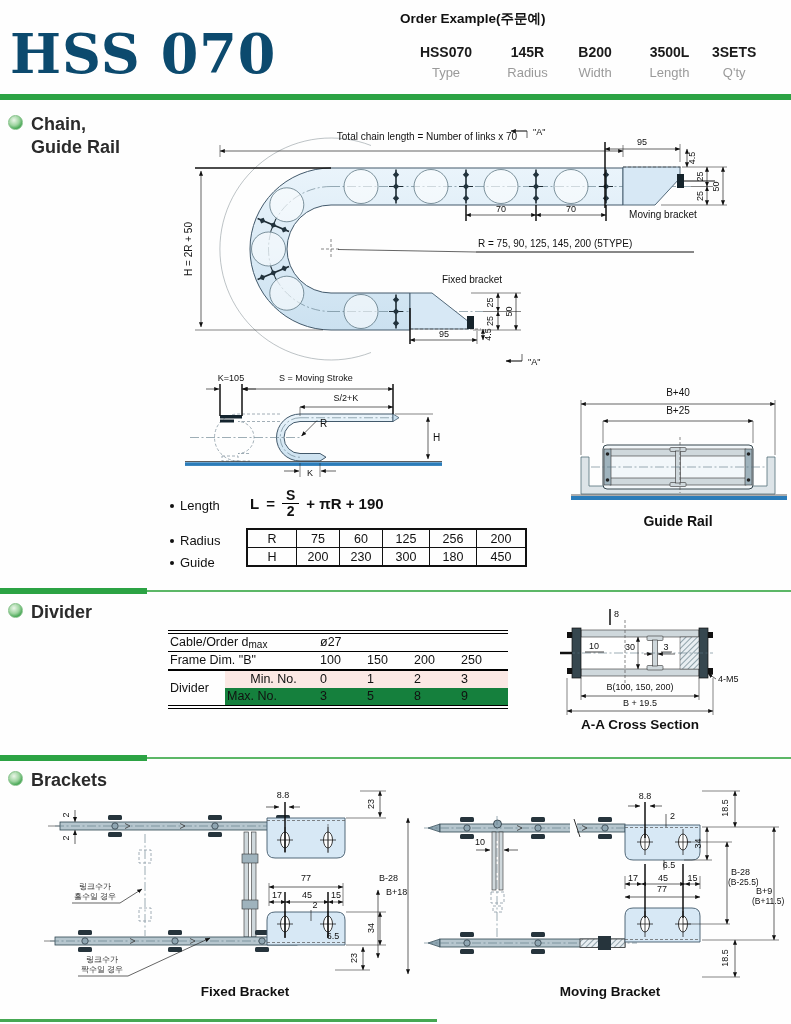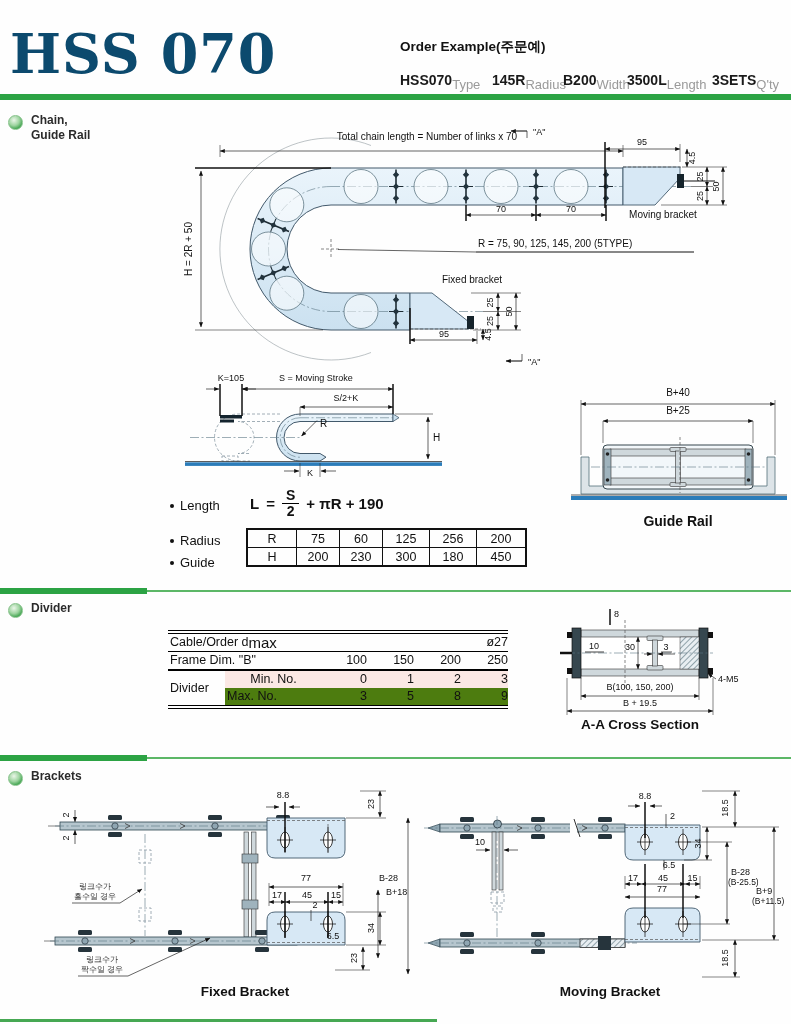--- a/index.html
+++ b/index.html
@@ -1,32 +1,32 @@
 <!DOCTYPE html>
 <html><head>
 <meta charset="utf-8">
 <style>
   html,body{margin:0;padding:0;background:#fff;}
   #page{position:relative;width:791px;height:1024px;background:#fefefe;font-family:"Liberation Sans",sans-serif;color:#111;overflow:hidden;}
   .logo{position:absolute;left:10px;top:22px;font-family:"DejaVu Serif",serif;font-weight:bold;font-size:54px;letter-spacing:1px;color:#0c4a6e;}
   .order{position:absolute;left:400px;top:10px;width:380px;}
-  .order-title{font-size:13.5px;font-weight:bold;color:#111;margin-top:28px;}
+  .order-title{font-size:13.5px;font-weight:bold;color:#111;}
   .order-fields{display:flex;margin-top:16px;}
-  .ofield{display:flex;flex-direction:row;}
+  .ofield{display:flex;flex-direction:column;text-align:center;}
   .ofield .val{font-weight:bold;font-size:14px;color:#1a1a1a;}
   .ofield .lab{margin-top:5px;font-size:13px;color:#9a9a9a;}
   .w0{width:92px}.w1{width:71px}.w2{width:64px}.w3{width:85px}
   .sep-full{position:absolute;left:0;width:791px;height:6px;background:#2ca344;}
   .sep-line{position:absolute;left:0;width:791px;height:2px;background:#5cb767;}
   .sep-dark{position:absolute;left:0;width:147px;height:6px;background:#2ca344;}
   .bottom-line{position:absolute;left:0;top:1019px;width:437px;height:3px;background:#46a853;}
   .sec-head{position:absolute;display:flex;gap:8px;align-items:flex-start;}
   .bullet{width:13px;height:13px;border-radius:50%;flex:0 0 13px;margin-top:2px;
     background:radial-gradient(circle at 38% 32%,#eaf6e8,#9ed4a0 45%,#3aa04a 78%,#2e8f3e);border:1px solid #86c28a;}
-  .sec-title{font-size:12px;font-weight:bold;color:#2b2b2b;line-height:1.25;}
+  .sec-title{font-size:18px;font-weight:bold;color:#2b2b2b;line-height:1.25;}
   svg{position:absolute;overflow:visible;}
   svg text{font-family:"Liberation Sans",sans-serif;fill:#111;}
   .d{font-size:9px}.d10{font-size:10px}.d8{font-size:8px}.d85{font-size:8.5px}
   .cap{font-size:13.5px;font-weight:bold}
   .dim{stroke:#222;stroke-width:.7;fill:none;}
   .dimA{stroke:#222;stroke-width:.7;fill:none;marker-start:url(#ar);marker-end:url(#ar);}
   .dimE{stroke:#222;stroke-width:.7;fill:none;marker-end:url(#ar);}
   .ext{stroke:#333;stroke-width:.6;fill:none;}
   .thick{stroke:#111;stroke-width:1.5;fill:none;}
   .cl{stroke:#5d7785;stroke-width:.6;fill:none;stroke-dasharray:9 2.5 2 2.5;}
@@ -44,27 +44,27 @@
   .frac{display:inline-flex;flex-direction:column;align-items:center;font-size:14px;line-height:1.05;}
   .frac .num{border-bottom:1.4px solid #000;padding:0 4px;}
   
   .rhtable{position:absolute;left:246px;top:528px;border-collapse:collapse;font-size:12.5px;}
   .rhtable td{border:1px solid #111;text-align:center;height:17px;padding:0;}
   .rhtable{border:2px solid #111;}
   .rh0{width:48px}.rhc{width:42px}.rhc2{width:46px}
   
   .dtable{position:absolute;left:168px;top:630px;width:340px;border-top:4px double #000;border-bottom:4px double #000;font-size:12.5px;}
   .drow{display:grid;grid-template-columns:57px 95px 47px 47px 47px 47px;align-items:center;}
-  .drow .c{text-align:right;height:17px;line-height:17px;}
+  .drow .c{text-align:left;height:17px;line-height:17px;}
   .drow .l{padding-left:2px;height:17px;line-height:17px;}
   .r1{border-bottom:1.5px solid #000;}
   .r2{border-bottom:2px solid #000;}
-  .sub{font-size:15px;vertical-align:-2px;}
+  .sub{font-size:10px;vertical-align:-2px;}
   .minbg{background:#fbe8e4;}
-  .maxbg{background:#4d7c0f;}
+  .maxbg{background:#15803d;}
   .minline{border-bottom:1px solid #000;text-align:center;}
   .grpcell{grid-row:1/3;line-height:34px;padding-left:2px;}
   .kr{fill:#333;}
 </style>
 </head>
 <body>
 
 <div id="page">
 
   <svg width="0" height="0">

